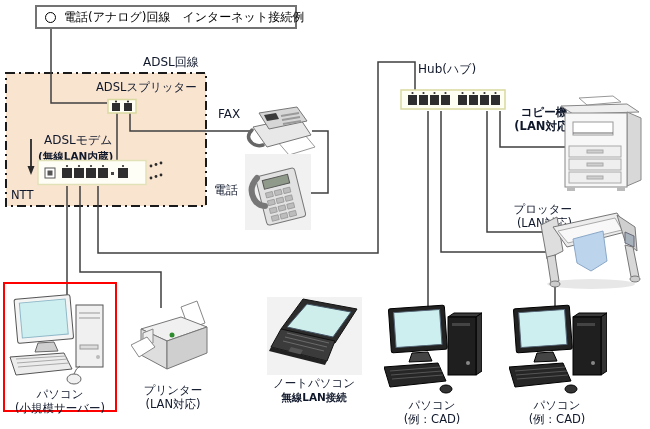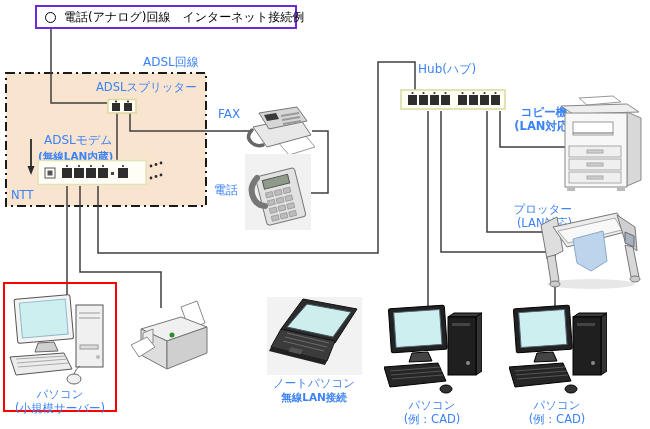--- a/index.html
+++ b/index.html
@@ -1,26 +1,26 @@
 <!DOCTYPE html>
 <html><head>
 <meta charset="utf-8">
 <style>
   html,body{margin:0;padding:0;background:#fff;}
   #canvas{
     position:relative;width:650px;height:429px;background:#ffffff;overflow:hidden;
     font-family:"DejaVu Sans","Liberation Sans",sans-serif;color:#000;
   }
   .abs{position:absolute;}
-  .lbl{position:absolute;font-size:11.5px;line-height:14px;white-space:nowrap;color:#3b82f6;}
+  .lbl{position:absolute;font-size:11.5px;line-height:14px;white-space:nowrap;color:#0f172a;}
   .lbl-c{text-align:center;}
   .bold-sm{font-size:10.5px;font-weight:bold;}
   #title-box{
     position:absolute;left:35px;top:5px;width:262px;height:24px;
-    border:2px solid #6d28d9;box-sizing:border-box;background:#fff;
+    border:2px solid #737373;box-sizing:border-box;background:#fff;
     display:flex;align-items:center;gap:8px;padding-left:8px;
     font-size:12px;white-space:nowrap;
   }
   .ring{
     display:inline-block;width:9px;height:9px;border:1.5px solid #000;border-radius:50%;
     flex:0 0 auto;
   }
   #server-highlight{
     position:absolute;left:3px;top:282px;width:114px;height:130px;
     border:2px solid #ff0000;box-sizing:border-box;background:transparent;
@@ -223,20 +223,24 @@
 
   <svg class="abs" style="left:131px;top:299px;" width="86" height="84" viewBox="0 0 86 84">
     <polygon points="50,8 66,2 74,24 58,30" fill="#ffffff" stroke="#888"></polygon>
     <polygon points="10,30 50,18 76,28 36,42" fill="#f0f0f0" stroke="#777"></polygon>
     <polygon points="10,30 36,42 36,70 10,56" fill="#dedede" stroke="#777"></polygon>
     <polygon points="36,42 76,28 76,54 36,70" fill="#cfcfcf" stroke="#777"></polygon>
     <polygon points="12,34 22,30 22,44 12,48" fill="#eeeeee" stroke="#888"></polygon>
     <polygon points="0,46 16,38 24,48 8,58" fill="#ffffff" stroke="#888"></polygon>
     <circle cx="41" cy="36" r="2.5" fill="#2e8b2e"></circle>
   </svg>
+  <div class="lbl lbl-c" style="left:126px;top:383px;width:94px;">
+    <div>プリンター</div>
+    <div>(LAN対応)</div>
+  </div>
 
   <svg class="abs" style="left:267px;top:297px;" width="95" height="78" viewBox="0 0 95 78">
     <rect x="0" y="0" width="95" height="78" fill="#f2f2f2"></rect>
     <polygon points="36,2 90,12 68,46 14,32" fill="#2c2c2c" stroke="#111"></polygon>
     <polygon points="40,7 84,15 66,40 20,30" fill="#cdeeea" stroke="#445566"></polygon>
     <polygon points="14,32 68,44 60,64 4,50" fill="#3b3b3b" stroke="#111"></polygon>
     <path d="M20,36 L62,46 M18,40 L60,50 M16,44 L57,54" stroke="#6a6a6a" fill="none"></path>
     <polygon points="24,50 36,53 33,58 21,55" fill="#555"></polygon>
     <polygon points="4,50 60,64 58,68 2,54" fill="#222"></polygon>
   </svg>

